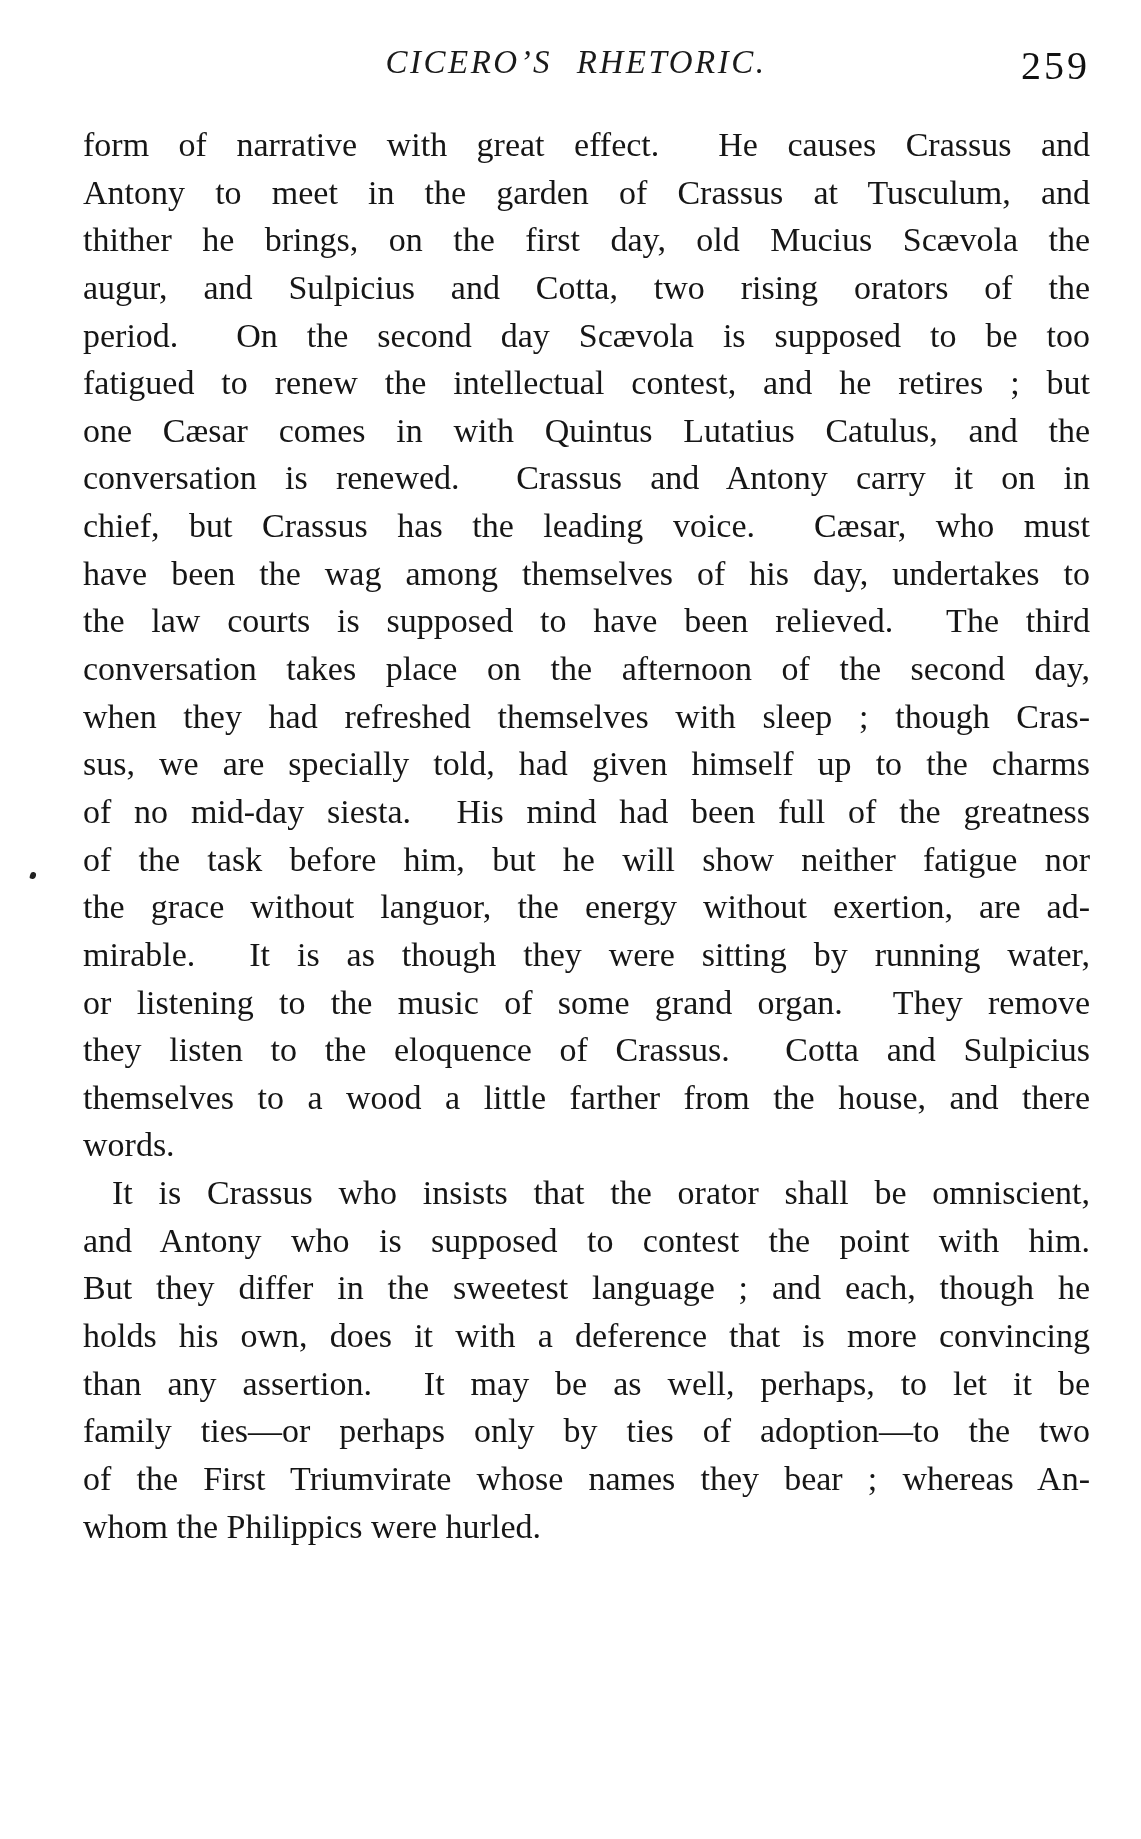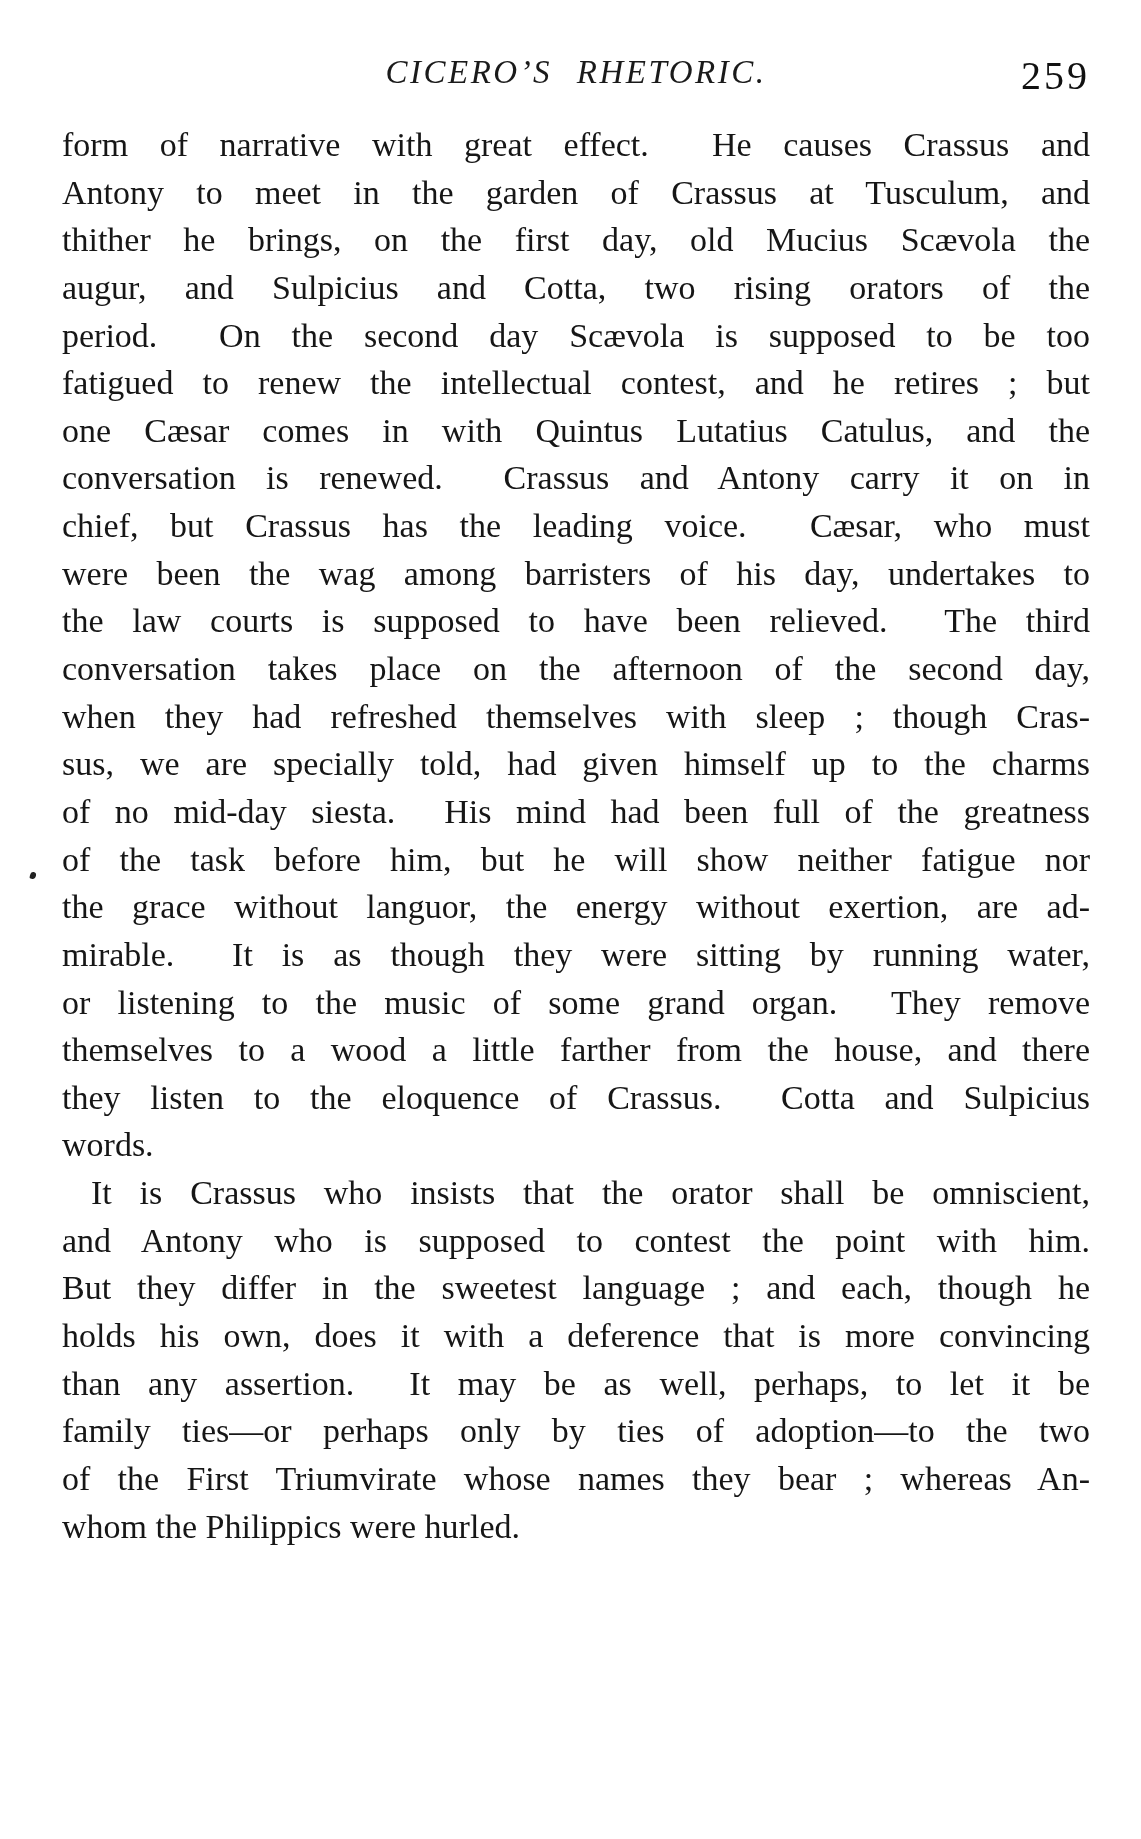--- a/index.html
+++ b/index.html
@@ -18,21 +18,21 @@
   }
   .column {
     position: absolute;
     left: 62px;
     top: 0;
     width: 1028px;
     height: 100%;
   }
   .running-head {
     position: absolute;
-    top: 52px;
+    top: 42px;
     left: 0;
     width: 100%;
     height: 44px;
   }
   .head-title {
     display: block;
     text-align: center;
     font-style: italic;
     font-size: 33px;
     line-height: 40px;
@@ -58,20 +58,21 @@
     font-size: 34px;
     color: #161616;
   }
   .line {
     height: 47.65px;
     line-height: 47.65px;
     text-align: justify;
     text-align-last: justify;
     white-space: pre-wrap;
     overflow: visible;
+    margin-left: 21px;
   }
   .line.para-end {
     text-align-last: left;
   }
   .line.indent {
     text-indent: 29px;
   }
   .speck {
     position: absolute;
     left: 30px;
@@ -99,32 +100,32 @@
       <div>
         <div class="line">form of narrative with great effect.  He causes Crassus and</div>
         <div class="line">Antony to meet in the garden of Crassus at Tusculum, and</div>
         <div class="line">thither he brings, on the first day, old Mucius Scævola the</div>
         <div class="line">augur, and Sulpicius and Cotta, two rising orators of the</div>
         <div class="line">period.  On the second day Scævola is supposed to be too</div>
         <div class="line">fatigued to renew the intellectual contest, and he retires ; but</div>
         <div class="line">one Cæsar comes in with Quintus Lutatius Catulus, and the</div>
         <div class="line">conversation is renewed.  Crassus and Antony carry it on in</div>
         <div class="line">chief, but Crassus has the leading voice.  Cæsar, who must</div>
-        <div class="line">were been the wag among barristers of his day, undertakes to</div>
+        <div class="line">have been the wag among themselves of his day, undertakes to</div>
         <div class="line">the law courts is supposed to have been relieved.  The third</div>
         <div class="line">conversation takes place on the afternoon of the second day,</div>
         <div class="line">when they had refreshed themselves with sleep ; though Cras-</div>
         <div class="line">sus, we are specially told, had given himself up to the charms</div>
         <div class="line">of no mid-day siesta.  His mind had been full of the greatness</div>
         <div class="line">of the task before him, but he will show neither fatigue nor</div>
         <div class="line">the grace without languor, the energy without exertion, are ad-</div>
         <div class="line">mirable.  It is as though they were sitting by running water,</div>
         <div class="line">or listening to the music of some grand organ.  They remove</div>
+        <div class="line">they listen to the eloquence of Crassus.  Cotta and Sulpicius</div>
         <div class="line">themselves to a wood a little farther from the house, and there</div>
-        <div class="line">they listen to the eloquence of Crassus.  Cotta and Sulpicius</div>
         <div class="line para-end">words.</div>
       </div>
 
       <div>
         <div class="line indent">It is Crassus who insists that the orator shall be omniscient,</div>
         <div class="line">and Antony who is supposed to contest the point with him.</div>
         <div class="line">But they differ in the sweetest language ; and each, though he</div>
         <div class="line">holds his own, does it with a deference that is more convincing</div>
         <div class="line">than any assertion.  It may be as well, perhaps, to let it be</div>
         <div class="line">family ties—or perhaps only by ties of adoption—to the two</div>

